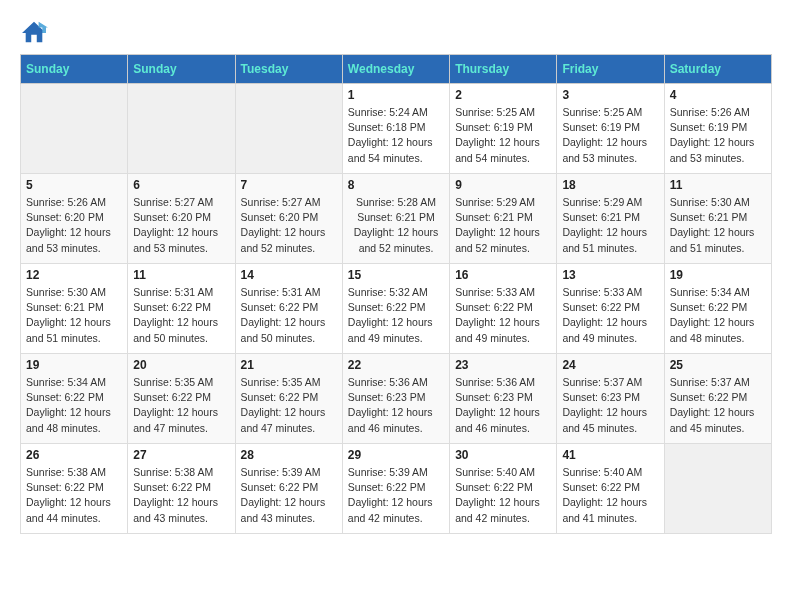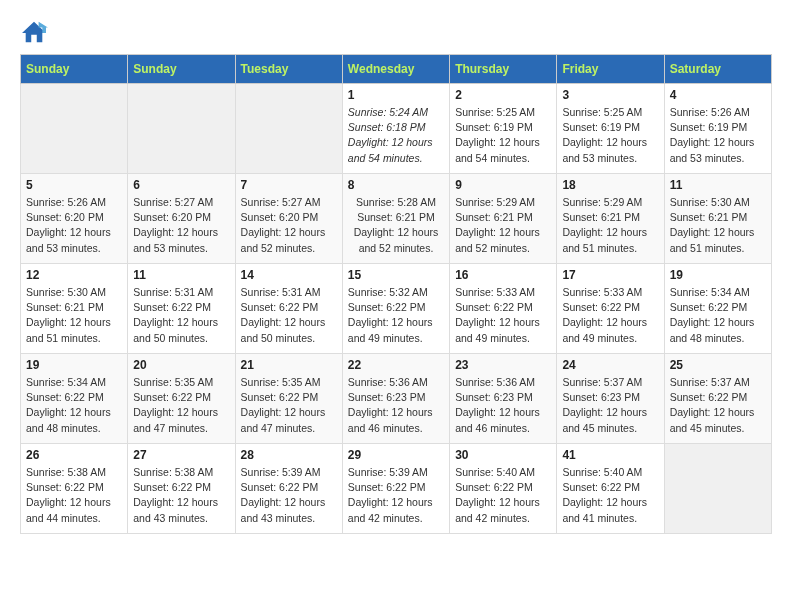--- a/index.html
+++ b/index.html
@@ -49,21 +49,21 @@
       font-size: 15px;
       color: #555;
     }
     table {
       width: 100%;
       border-collapse: collapse;
       font-size: 11px;
     }
     thead tr th {
       background-color: #2a6ab5;
-      color: #bef264;
+      color: #5eead4;
       text-align: left;
       padding: 7px 5px;
       font-size: 12px;
       font-weight: bold;
       border: 1px solid #ccc;
     }
     tbody tr td {
       vertical-align: top;
       padding: 4px 5px;
       border: 1px solid #ddd;
@@ -126,21 +126,21 @@
         <th>Saturday</th>
       </tr>
   </thead>
   <tbody id="calendar-body">
   <tr>
         <td class="empty-cell"></td>
         <td class="empty-cell"></td>
         <td class="empty-cell"></td>
         <td>
           <div class="day-num">1</div>
-          <div class="day-info" style="white-space: pre-line; font-style: italic;">Sunrise: 5:24 AM
+          <div class="day-info" style="white-space: pre-line;">Sunrise: 5:24 AM
 Sunset: 6:18 PM
 Daylight: 12 hours
 and 54 minutes.</div>
         </td>
         <td>
           <div class="day-num">2</div>
           <div class="day-info" style="white-space: pre-line;">Sunrise: 5:25 AM
 Sunset: 6:19 PM
 Daylight: 12 hours
 and 54 minutes.</div>
@@ -241,21 +241,21 @@
 and 49 minutes.</div>
         </td>
         <td>
           <div class="day-num">16</div>
           <div class="day-info" style="white-space: pre-line;">Sunrise: 5:33 AM
 Sunset: 6:22 PM
 Daylight: 12 hours
 and 49 minutes.</div>
         </td>
         <td>
-          <div class="day-num">17</div>
+          <div class="day-num">13</div>
           <div class="day-info" style="white-space: pre-line;">Sunrise: 5:33 AM
 Sunset: 6:22 PM
 Daylight: 12 hours
 and 49 minutes.</div>
         </td>
         <td>
           <div class="day-num">19</div>
           <div class="day-info" style="white-space: pre-line;">Sunrise: 5:34 AM
 Sunset: 6:22 PM
 Daylight: 12 hours

